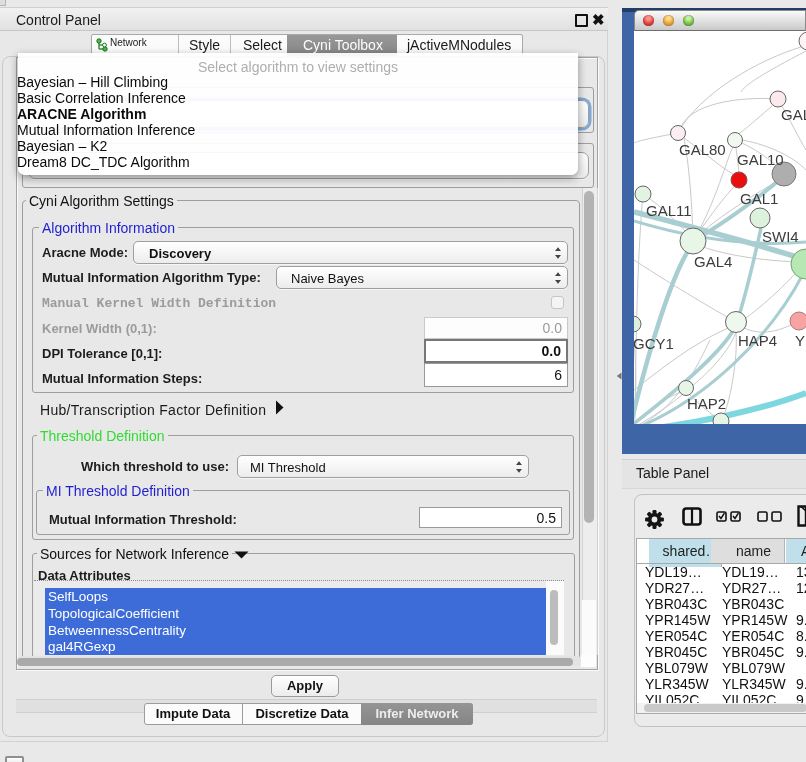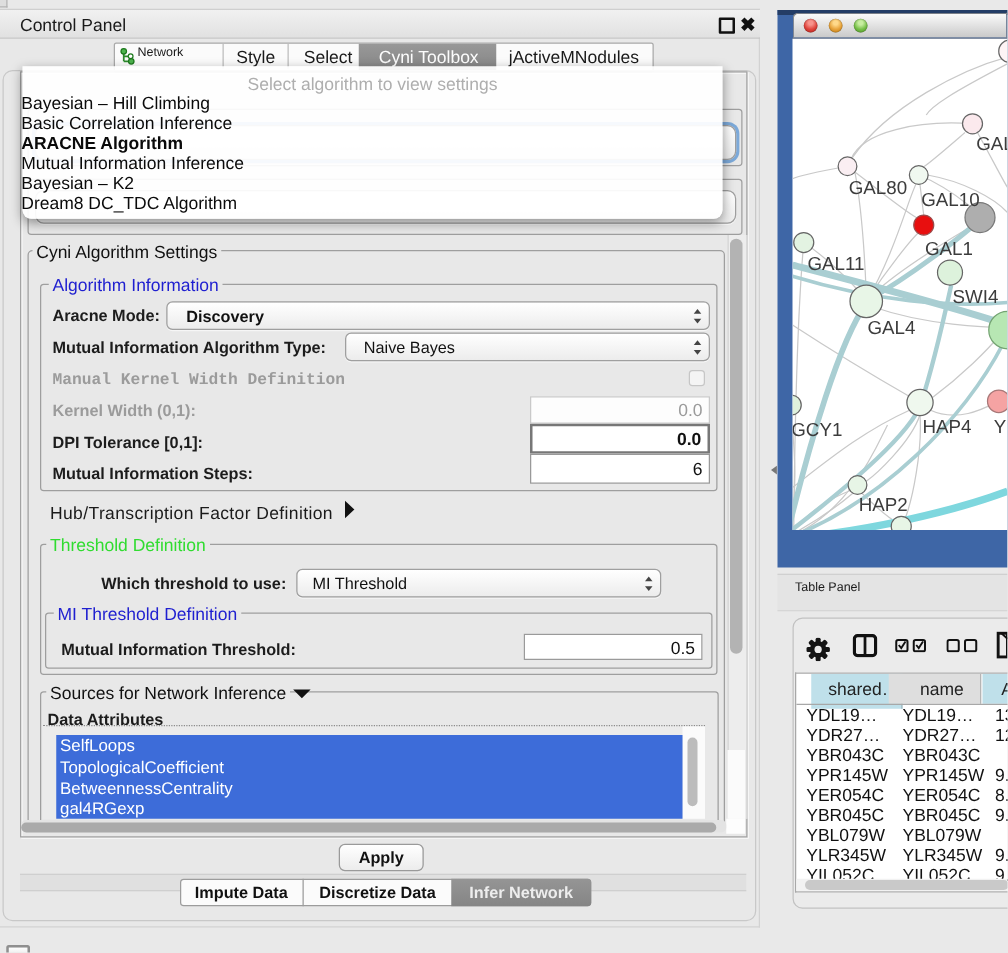--- a/index.html
+++ b/index.html
@@ -238,21 +238,21 @@
   <text x="694" y="267">GAL4</text>
   <text x="633" y="349">GCY1</text>
   <text x="738" y="346">HAP4</text>
   <text x="795" y="346">Y</text>
   <text x="687" y="409">HAP2</text>
 </g>
 </svg>
 </div>
 
 <div class="abs" style="left:622px;top:459px;width:184px;height:28px;background:#e4e4e4;border-top:1px solid #d0d0d0;border-bottom:1px solid #d6d6d6;"></div>
-<div class="abs" style="left:636px;top:465px;font-size:10px;color:#1a1a1a;">Table Panel</div>
+<div class="abs" style="left:636px;top:465px;font-size:14px;color:#1a1a1a;">Table Panel</div>
 
 <div class="abs" style="left:634px;top:494px;width:180px;height:231px;background:#ebebeb;border:1px solid #c2c2c2;border-radius:8px;"></div>
 
 <svg class="abs" style="left:645px;top:510px;" width="19" height="19" viewBox="-9.5 -9.5 19 19">
     <g fill="#151515">
       <circle r="6.6"></circle>
       <rect x="-2" y="-9.4" width="4" height="18.8" rx="1.2"></rect>
       <rect x="-2" y="-9.4" width="4" height="18.8" rx="1.2" transform="rotate(45)"></rect>
       <rect x="-2" y="-9.4" width="4" height="18.8" rx="1.2" transform="rotate(90)"></rect>
       <rect x="-2" y="-9.4" width="4" height="18.8" rx="1.2" transform="rotate(135)"></rect>

